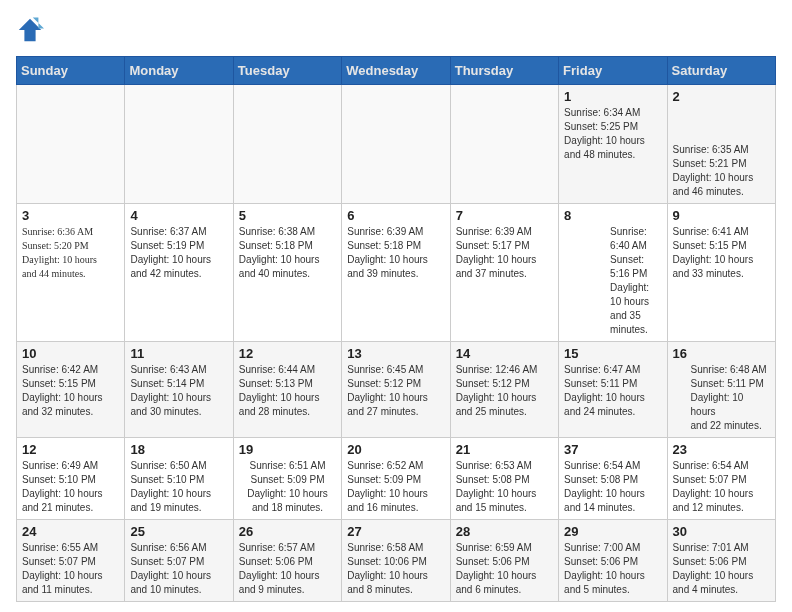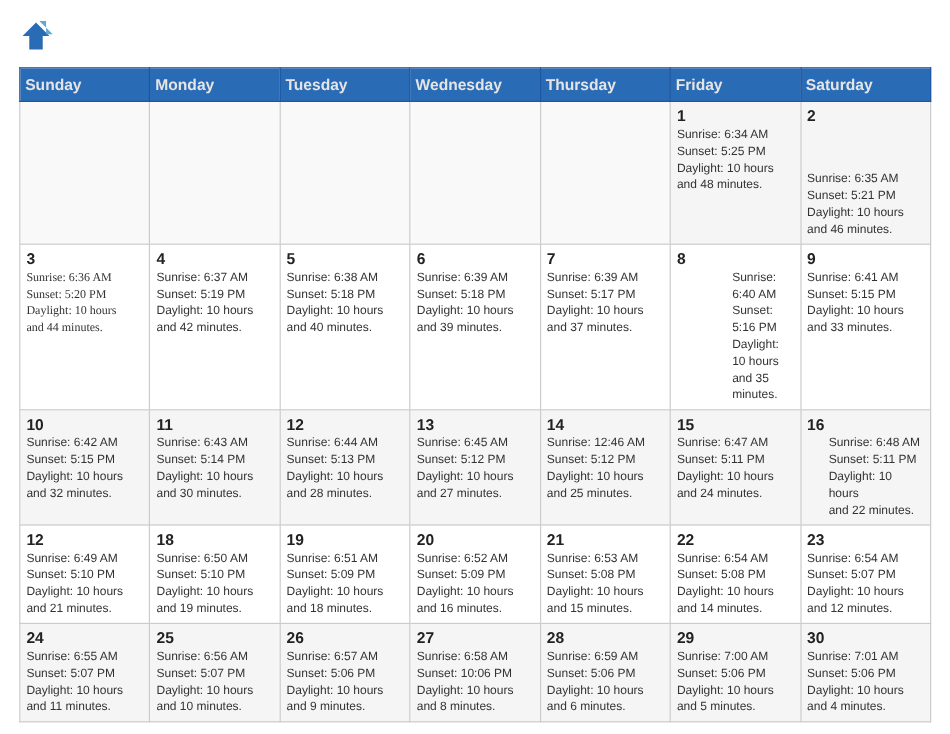--- a/index.html
+++ b/index.html
@@ -253,41 +253,41 @@
         </td>
         <td>
           <div class="day-num">18</div>
           <div class="day-info" style="white-space: pre-line;">Sunrise: 6:50 AM
 Sunset: 5:10 PM
 Daylight: 10 hours
 and 19 minutes.</div>
         </td>
         <td>
           <div class="day-num">19</div>
-          <div class="day-info" style="white-space: pre-line;">Sunrise: 6:51 AM
+          <div class="day-info" style="white-space: pre-line; text-align: center;">Sunrise: 6:51 AM
 Sunset: 5:09 PM
 Daylight: 10 hours
 and 18 minutes.</div>
         </td>
         <td>
           <div class="day-num">20</div>
           <div class="day-info" style="white-space: pre-line;">Sunrise: 6:52 AM
 Sunset: 5:09 PM
 Daylight: 10 hours
 and 16 minutes.</div>
         </td>
         <td>
           <div class="day-num">21</div>
           <div class="day-info" style="white-space: pre-line;">Sunrise: 6:53 AM
 Sunset: 5:08 PM
 Daylight: 10 hours
 and 15 minutes.</div>
         </td>
         <td>
-          <div class="day-num">22</div>
+          <div class="day-num">37</div>
           <div class="day-info" style="white-space: pre-line;">Sunrise: 6:54 AM
 Sunset: 5:08 PM
 Daylight: 10 hours
 and 14 minutes.</div>
         </td>
         <td>
           <div class="day-num">23</div>
           <div class="day-info" style="white-space: pre-line;">Sunrise: 6:54 AM
 Sunset: 5:07 PM
 Daylight: 10 hours

